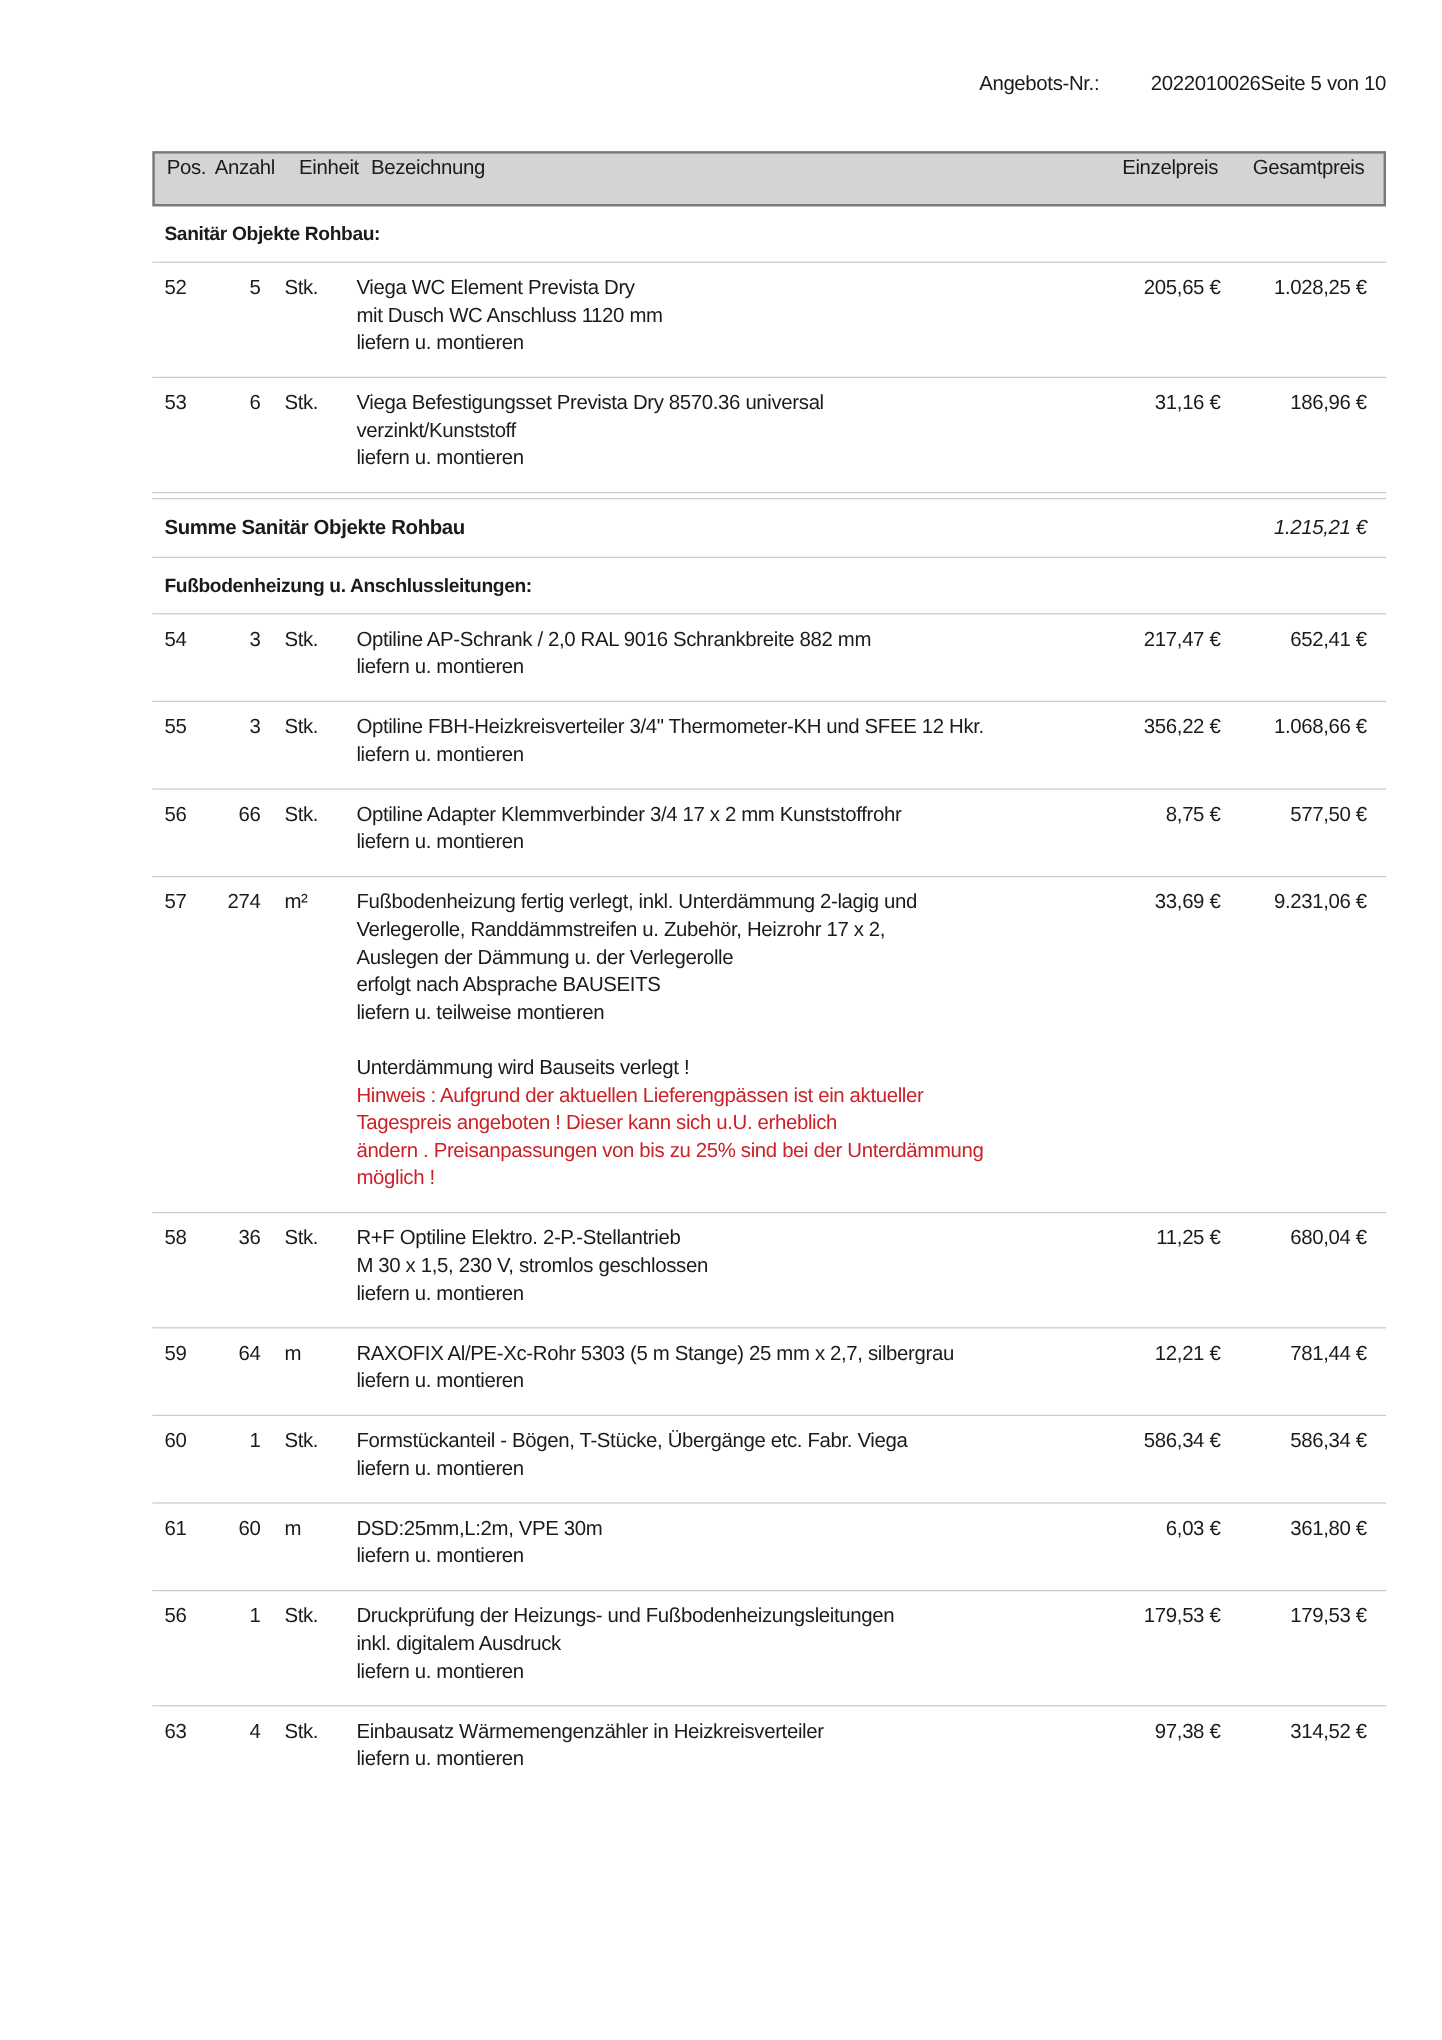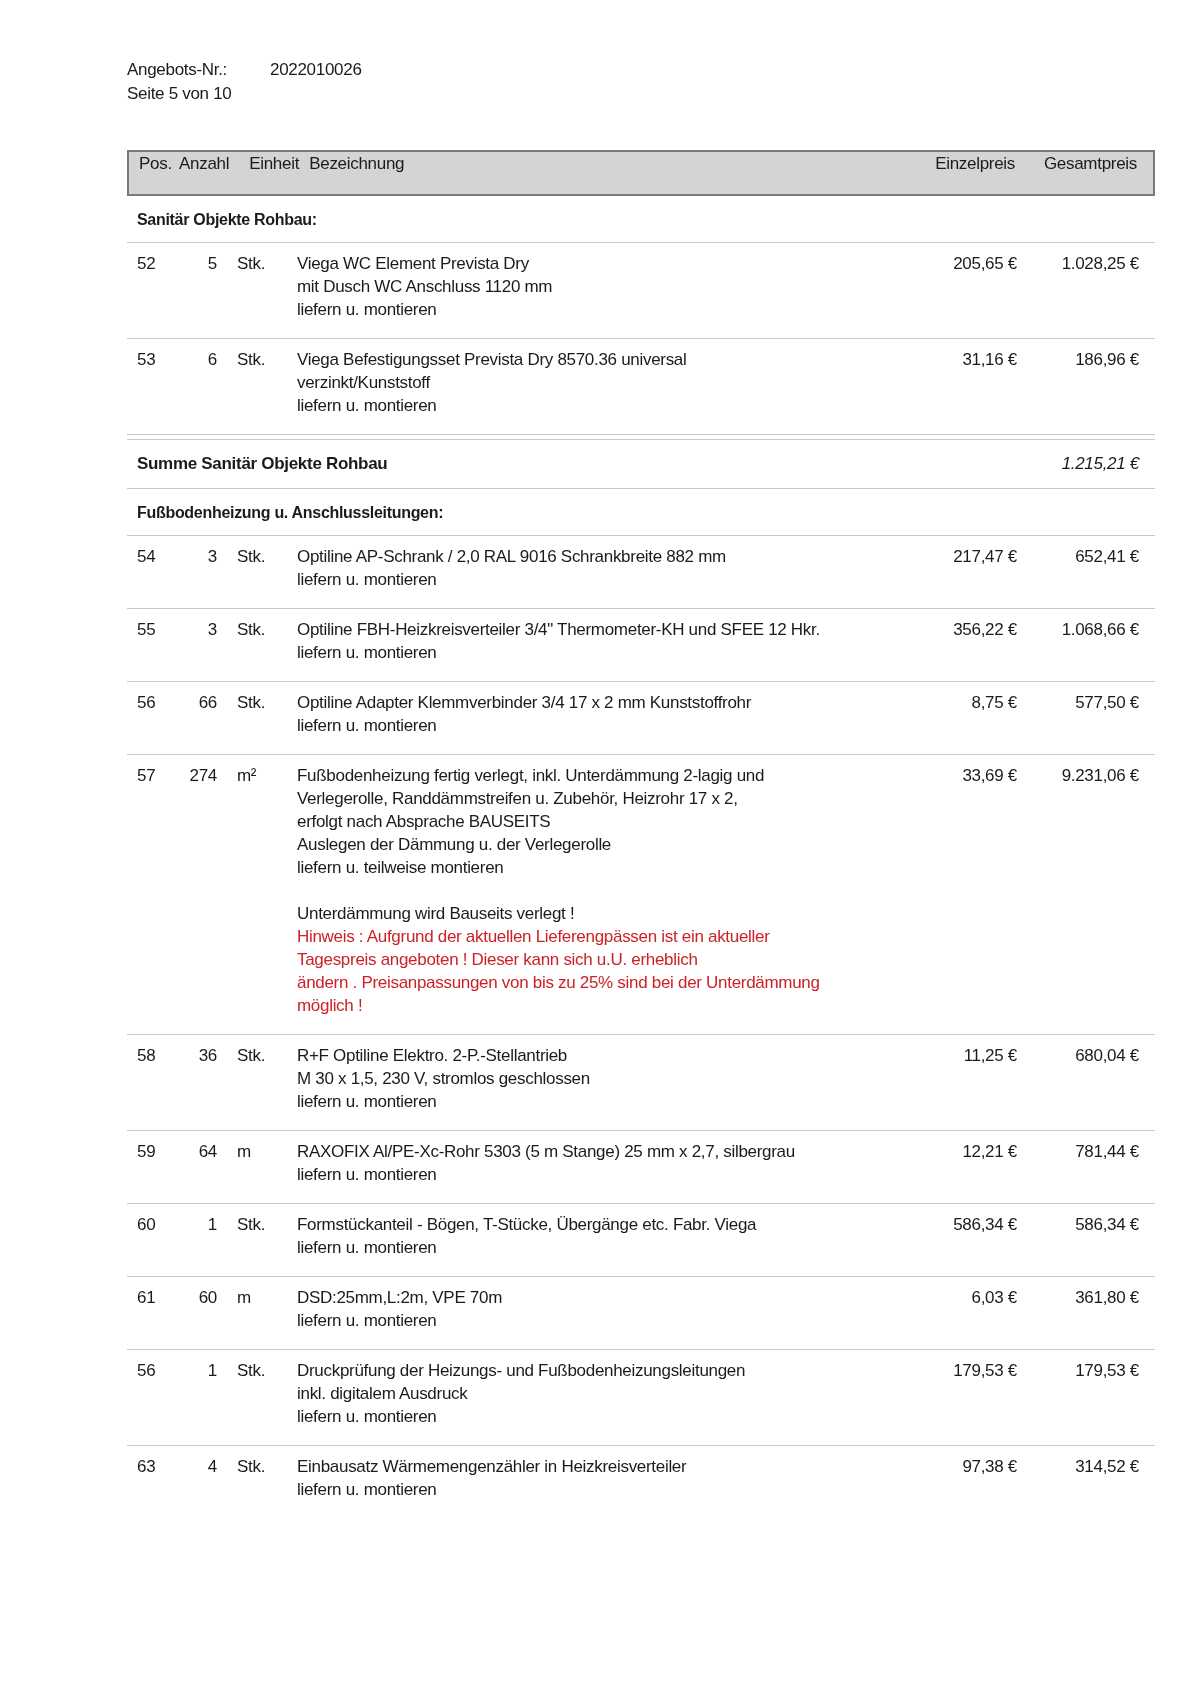--- a/index.html
+++ b/index.html
@@ -12,21 +12,21 @@
   *{margin:0;padding:0;box-sizing:border-box;}
   html,body{background:#ffffff;}
   body{
     width:1202px;height:1700px;overflow:hidden;
     font-family:"Liberation Sans","DejaVu Sans",sans-serif;
     color:var(--ink);
     letter-spacing:-0.3px;
   }
   .page{padding:58px 47px 0 127px;}
   
-  .doc-header{display:flex;justify-content:center;font-size:17px;line-height:24px;flex-direction:column;}
+  .doc-header{display:flex;justify-content:flex-end;font-size:17px;line-height:24px;}
   .doc-header .left{display:flex;}
   .doc-header .label{width:143px;}
   
   .col-bar{
     margin-top:44px;
     background:var(--bar-bg);
     border:2px solid var(--bar-border);
     height:46px;
     display:flex;align-items:center;
     font-size:17px;
@@ -151,22 +151,22 @@
         <div class="c-unitprice">8,75 €</div>
         <div class="c-total">577,50 €</div>
       </div>
       <div class="row item-row">
         <div class="c-pos">57</div>
         <div class="c-qty">274</div>
         <div class="c-unit">m²</div>
         <div class="c-desc">
           <div class="desc-line">Fußbodenheizung fertig verlegt, inkl. Unterdämmung 2-lagig und</div>
           <div class="desc-line">Verlegerolle, Randdämmstreifen u. Zubehör, Heizrohr 17 x 2,</div>
+          <div class="desc-line">Auslegen der Dämmung u. der Verlegerolle</div>
           <div class="desc-line">erfolgt nach Absprache BAUSEITS</div>
-          <div class="desc-line">Auslegen der Dämmung u. der Verlegerolle</div>
           <div class="desc-line">liefern u.  teilweise montieren</div>
           <div class="desc-line"></div>
           <div class="desc-line">Unterdämmung wird Bauseits verlegt !</div>
           <div class="desc-line red">Hinweis : Aufgrund der aktuellen Lieferengpässen ist ein aktueller</div>
           <div class="desc-line red">Tagespreis angeboten ! Dieser kann sich u.U. erheblich</div>
           <div class="desc-line red">ändern . Preisanpassungen von bis zu 25% sind bei der Unterdämmung</div>
           <div class="desc-line red">möglich !</div>
         </div>
         <div class="c-unitprice">33,69 €</div>
         <div class="c-total">9.231,06 €</div>
@@ -203,21 +203,21 @@
           <div class="desc-line">liefern u. montieren</div>
         </div>
         <div class="c-unitprice">586,34 €</div>
         <div class="c-total">586,34 €</div>
       </div>
       <div class="row item-row">
         <div class="c-pos">61</div>
         <div class="c-qty">60</div>
         <div class="c-unit">m</div>
         <div class="c-desc">
-          <div class="desc-line">DSD:25mm,L:2m, VPE 70m</div>
+          <div class="desc-line">DSD:25mm,L:2m, VPE 30m</div>
           <div class="desc-line">liefern u. montieren</div>
         </div>
         <div class="c-unitprice">6,03 €</div>
         <div class="c-total">361,80 €</div>
       </div>
       <div class="row item-row">
         <div class="c-pos">56</div>
         <div class="c-qty">1</div>
         <div class="c-unit">Stk.</div>
         <div class="c-desc">

